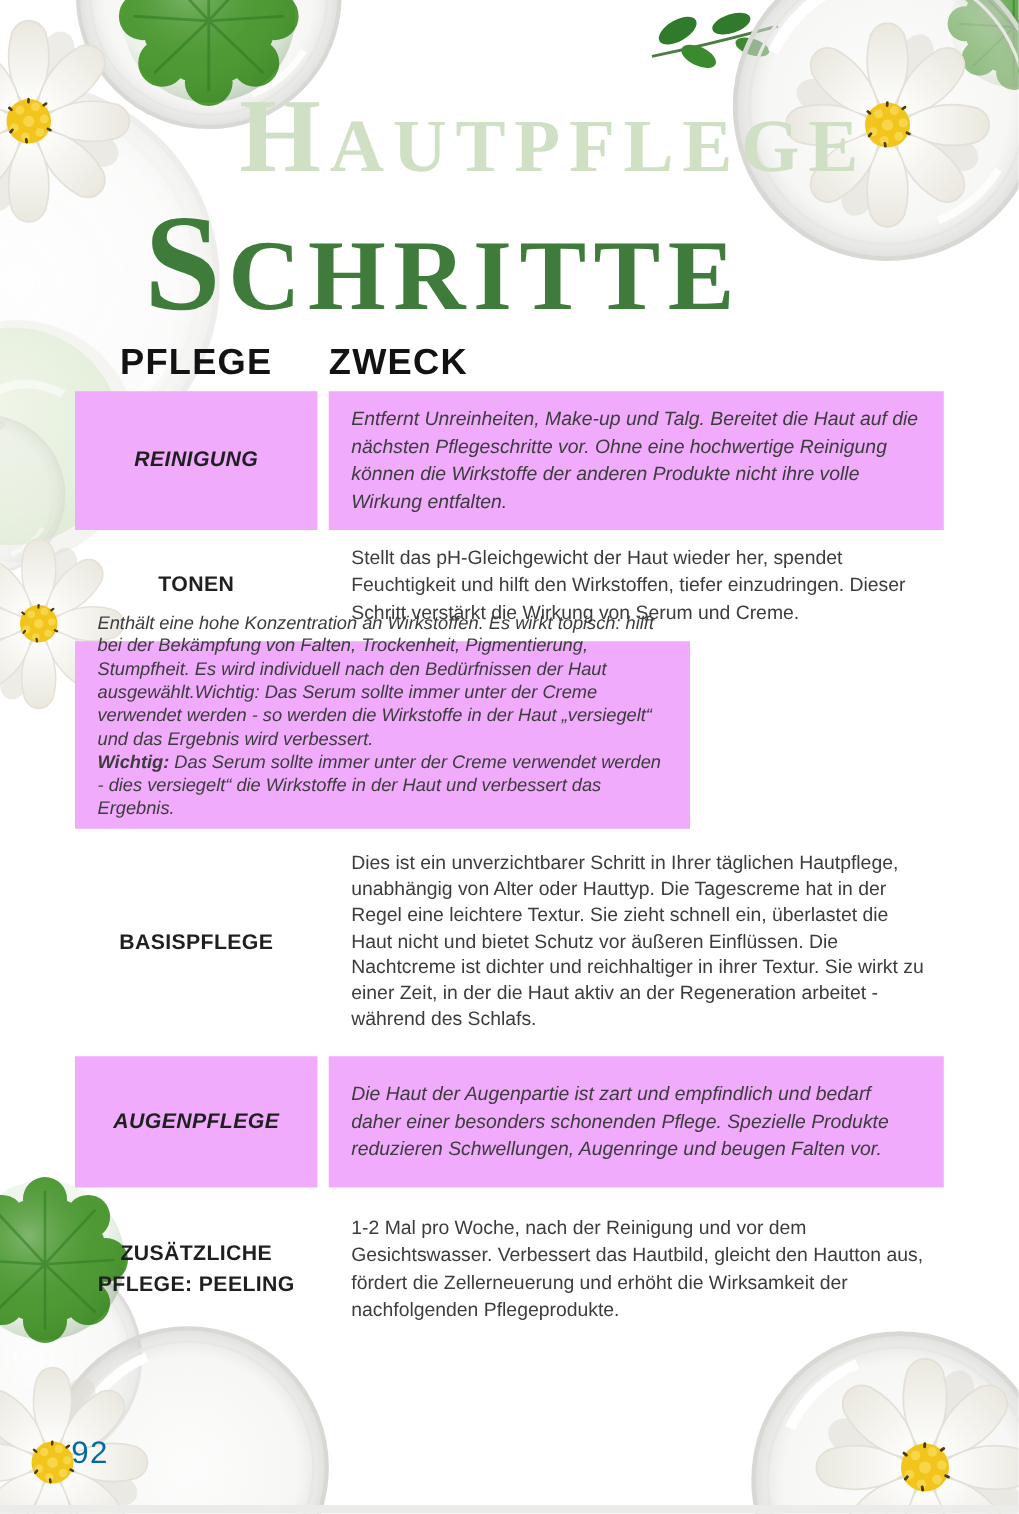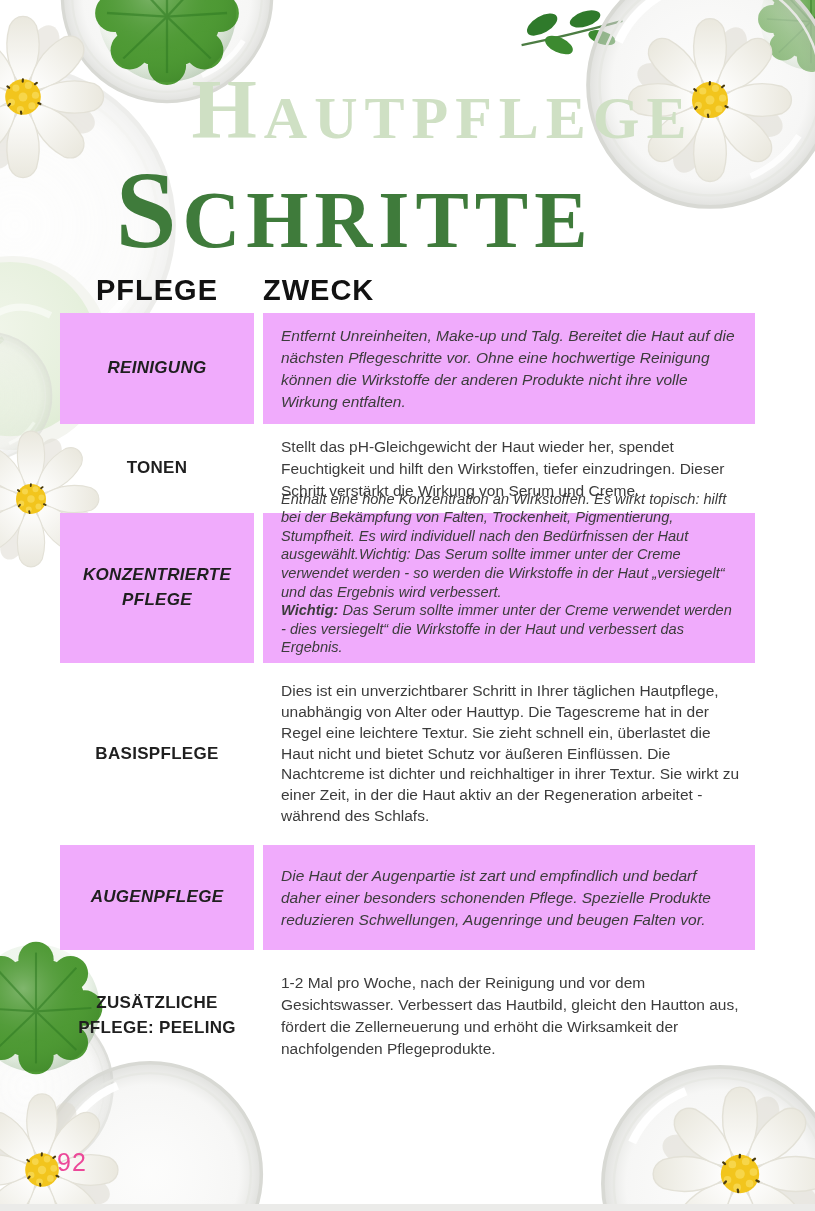--- a/index.html
+++ b/index.html
@@ -39,21 +39,21 @@
   .row.r2{height:89px;}
   .row.r3{height:150px;}
   .row.r3 .cellR{font-size:14.6px;line-height:18.6px;align-items:flex-end;}
   .row.r4{height:182px;}
   .row.r4 .cellR{line-height:20.8px;}
   .row.r5{height:105px;}
   .row.r6{height:132px;}
   .bold{font-weight:700;}
   
   .page-num{position:absolute;left:57px;top:1148px;z-index:3;
-            font-size:25px;color:#ec4899;letter-spacing:1px;}
+            font-size:25px;color:#0369a1;letter-spacing:1px;}
 </style>
 </head>
 <body>
 
 <div class="page">
 
   <svg width="0" height="0" style="position:absolute">
     <defs>
       <linearGradient id="pg" x1="0" y1="1" x2="0" y2="0">
         <stop offset="0" stop-color="#ffffff"></stop>
@@ -247,23 +247,20 @@
     <div class="row r2">
       <div class="cellL">
           <span>TONEN</span>
         </div>
       <div class="cellR">
           <span>Stellt das pH-Gleichgewicht der Haut wieder her, spendet Feuchtigkeit und hilft den Wirkstoffen, tiefer einzudringen. Dieser Schritt verstärkt die Wirkung von Serum und Creme.</span>
         </div>
     </div>
 
     <div class="row r3 green">
-      <div class="cellL">
-          <span>KONZENTRIERTE PFLEGE</span>
-        </div>
       <div class="cellR">
         <div>
           <span>Enthält eine hohe Konzentration an Wirkstoffen. Es wirkt topisch: hilft bei der Bekämpfung von Falten, Trockenheit, Pigmentierung, Stumpfheit. Es wird individuell nach den Bedürfnissen der Haut ausgewählt.Wichtig: Das Serum sollte immer unter der Creme verwendet werden - so werden die Wirkstoffe in der Haut „versiegelt“ und das Ergebnis wird verbessert.</span><br>
           <span class="bold">Wichtig:</span><span> Das Serum sollte immer unter der Creme verwendet werden - dies versiegelt“ die Wirkstoffe in der Haut und verbessert das Ergebnis.</span>
         </div>
       </div>
     </div>
 
     <div class="row r4">
       <div class="cellL">

